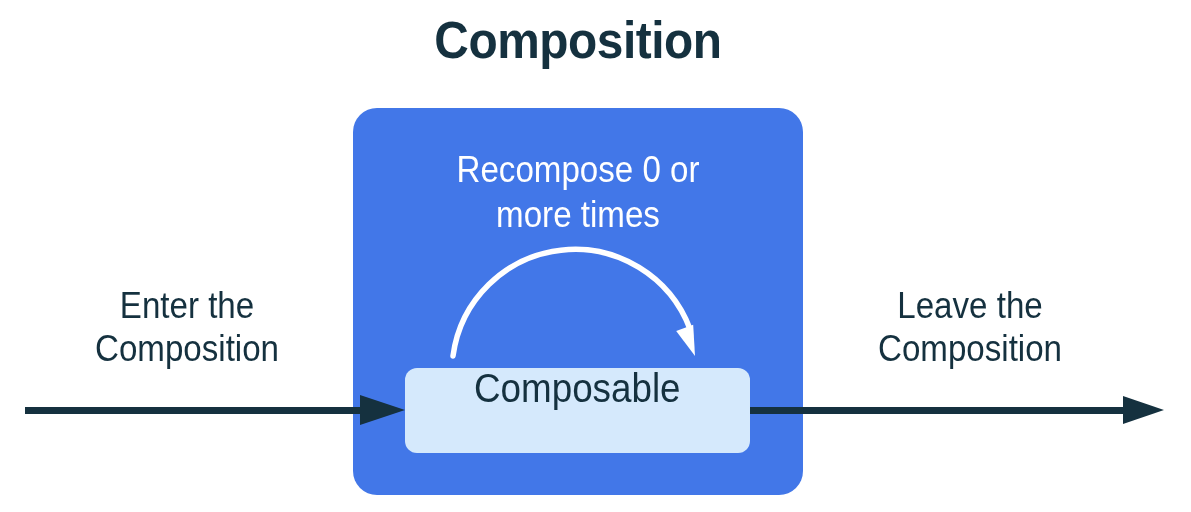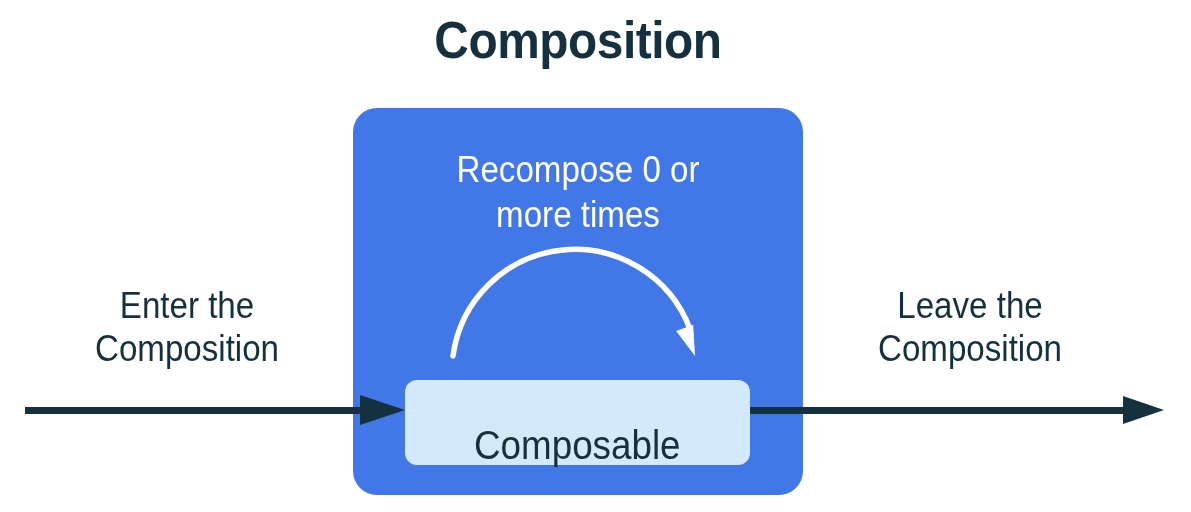--- a/index.html
+++ b/index.html
@@ -33,25 +33,25 @@
     left: 353px; top: 147px; width: 450px;
     font-size: 36px; line-height: 45px;
     color: #ffffff;
     z-index: 2;
   }
   .arc-svg {
     left: 0; top: 0; width: 1191px; height: 512px;
     z-index: 2; pointer-events: none;
   }
   .composable-box {
-    left: 405px; top: 380px; width: 345px; height: 85px;
+    left: 405px; top: 368px; width: 345px; height: 85px;
     background: var(--composable-bg, #D5E9FC);
     border-radius: 12px;
     z-index: 2;
-    display: flex; align-items: flex-end; justify-content: center;
+    display: flex; align-items: flex-start; justify-content: center;
   }
   .composable-box .label {
     font-size: 40px; line-height: 40px;
     color: var(--ink, #15313F);
   }
   .side-label {
     top: 284px; width: 300px;
     font-size: 36px; line-height: 43px;
     z-index: 0;
   }

